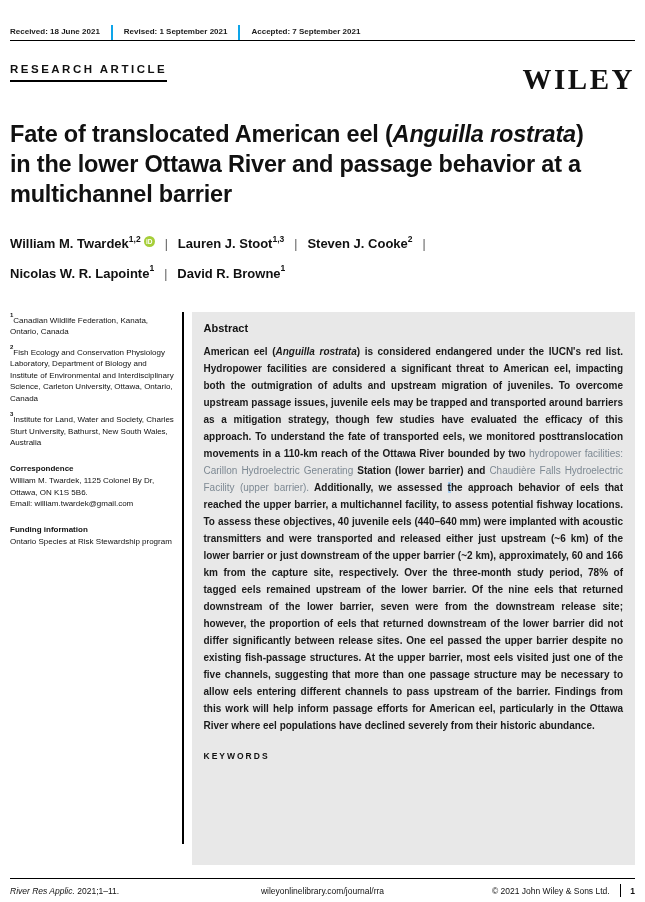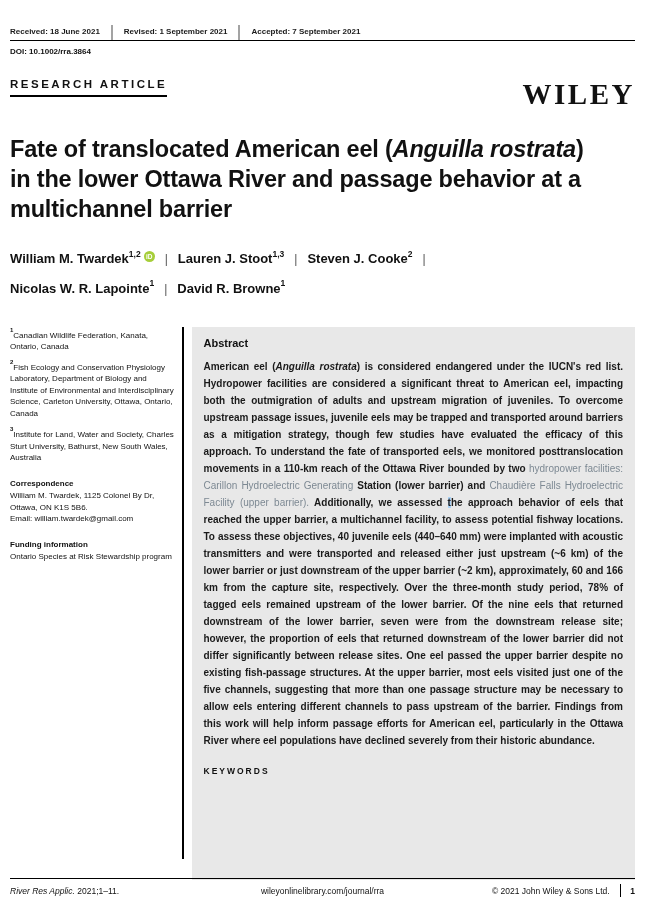--- a/index.html
+++ b/index.html
@@ -8,21 +8,21 @@
     font-family:"Liberation Sans", sans-serif;
     color:#111;
     position:relative;
     overflow:hidden;
   }
   .page { padding:17px 10px 0 10px; height:100%;margin-top:8px; }
 
   
   .meta-row { display:flex; align-items:stretch; font-size:8px; font-weight:bold; color:#1a1a1a; }
   .meta-item { padding:2px 11px 4px 0; }
-  .meta-item.sep { border-left:2px solid #a3a3a3; padding-left:11px; }
+  .meta-item.sep { border-left:2px solid #0ea5e9; padding-left:11px; }
   .header-rule { border-top:1.6px solid #000; }
   .doi-line { font-size:8px; font-weight:bold; margin-top:6px; }
 
   
   .type-row { display:flex; justify-content:space-between; align-items:flex-start; margin-top:22px; }
   .article-type { font-size:11.5px; font-weight:bold; letter-spacing:2.5px; border-bottom:2.5px solid #000; padding-bottom:5px; }
   .wiley { font-family:"Liberation Serif", serif; font-size:29px; letter-spacing:2.5px; font-weight:600; line-height:1; margin-top:2px; }
 
   
   .title { margin-top:25px; font-size:23.5px; line-height:30px; font-weight:bold; max-width:600px; letter-spacing:-0.2px; }
@@ -69,21 +69,20 @@
 <body>
 
 <div class="page">
 
   <div class="meta-row">
     <span class="meta-item">Received: 18 June 2021</span>
     <span class="meta-item sep">Revised: 1 September 2021</span>
     <span class="meta-item sep">Accepted: 7 September 2021</span>
   </div>
   <div class="header-rule"></div>
-  <div class="doi-line">DOI: 10.1002/rra.3864</div>
 
   <div class="type-row">
     <span class="article-type">RESEARCH ARTICLE</span>
     <span class="wiley">WILEY</span>
   </div>
 
   <h1 class="title"><span>Fate of translocated American eel (</span><span class="it">Anguilla rostrata</span><span>) in the lower Ottawa River and passage behavior at a multichannel barrier</span></h1>
 
   <div class="authors">
     <span><span>William M. Twardek</span><sup>1,2</sup></span><span class="orcid" style="background: rgb(166, 206, 57);">iD</span><span class="author-sep">|</span><span><span>Lauren J. Stoot</span><sup>1,3</sup></span><span class="author-sep">|</span><span><span>Steven J. Cooke</span><sup>2</sup></span><span class="author-sep">|</span><br>

